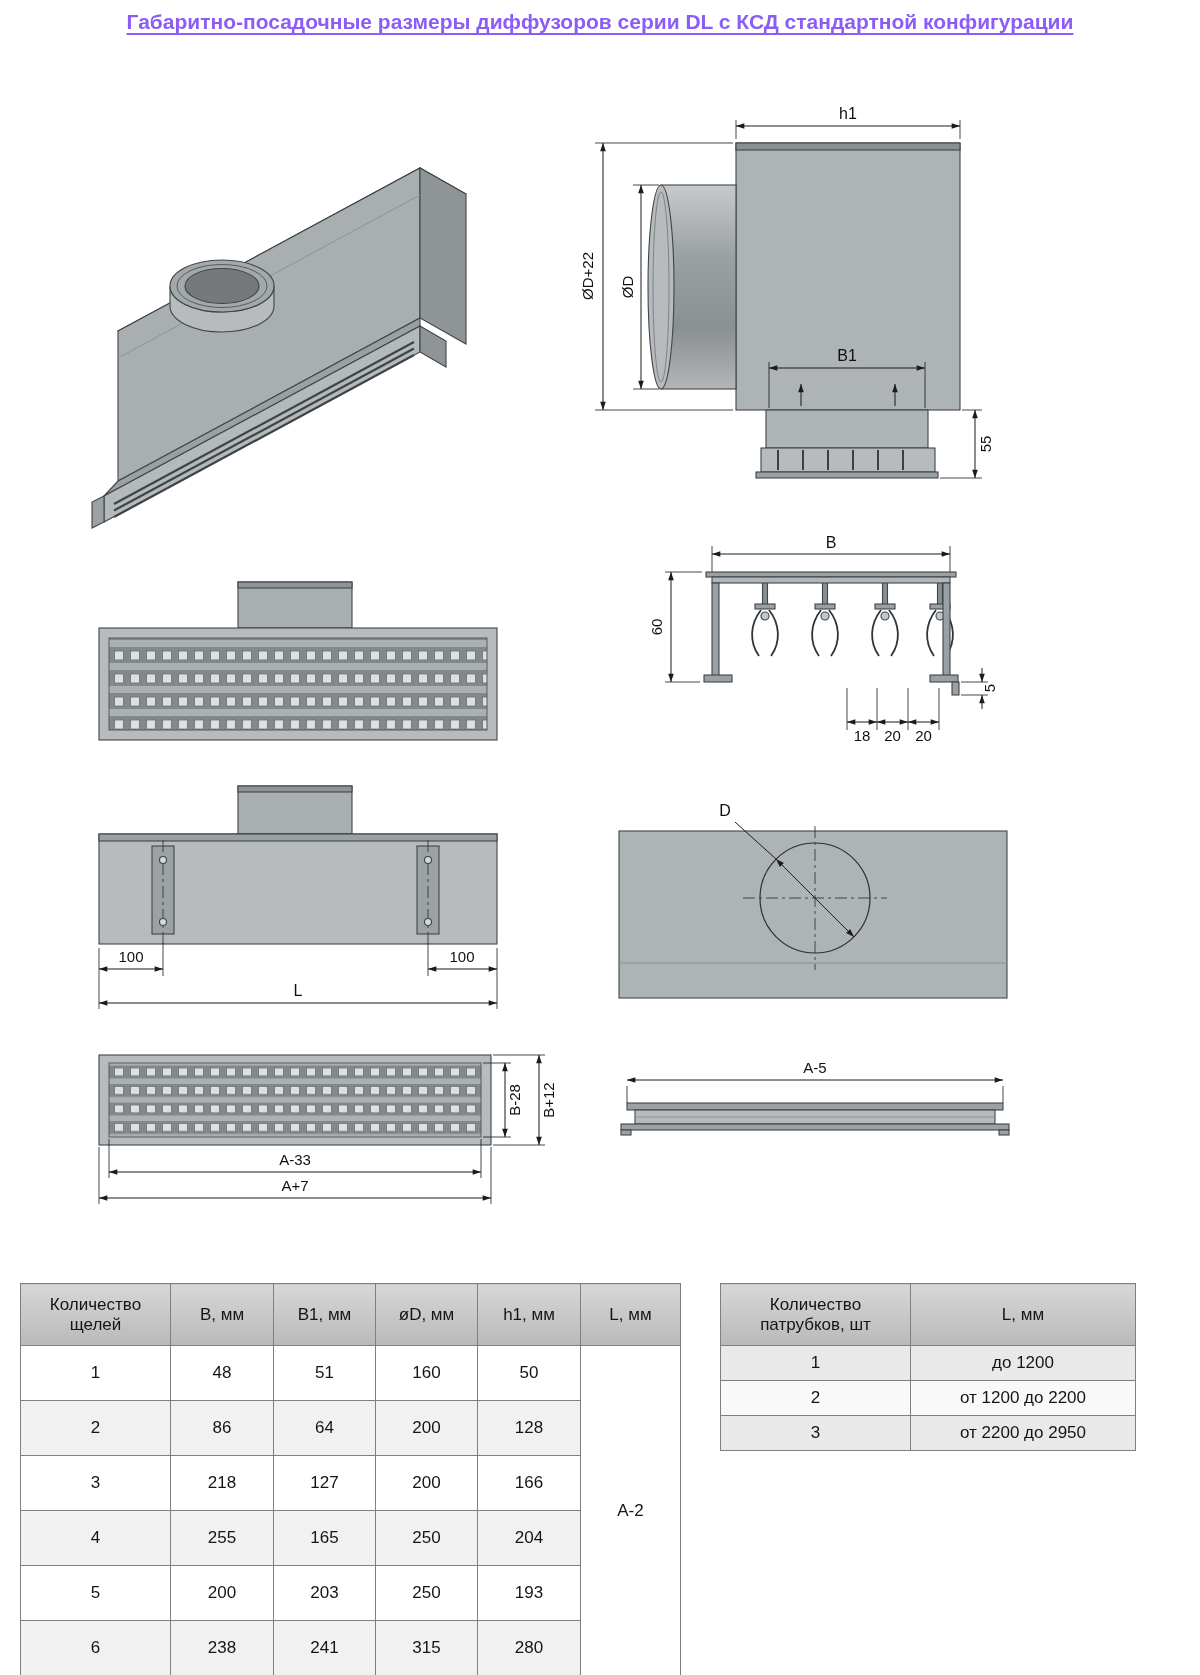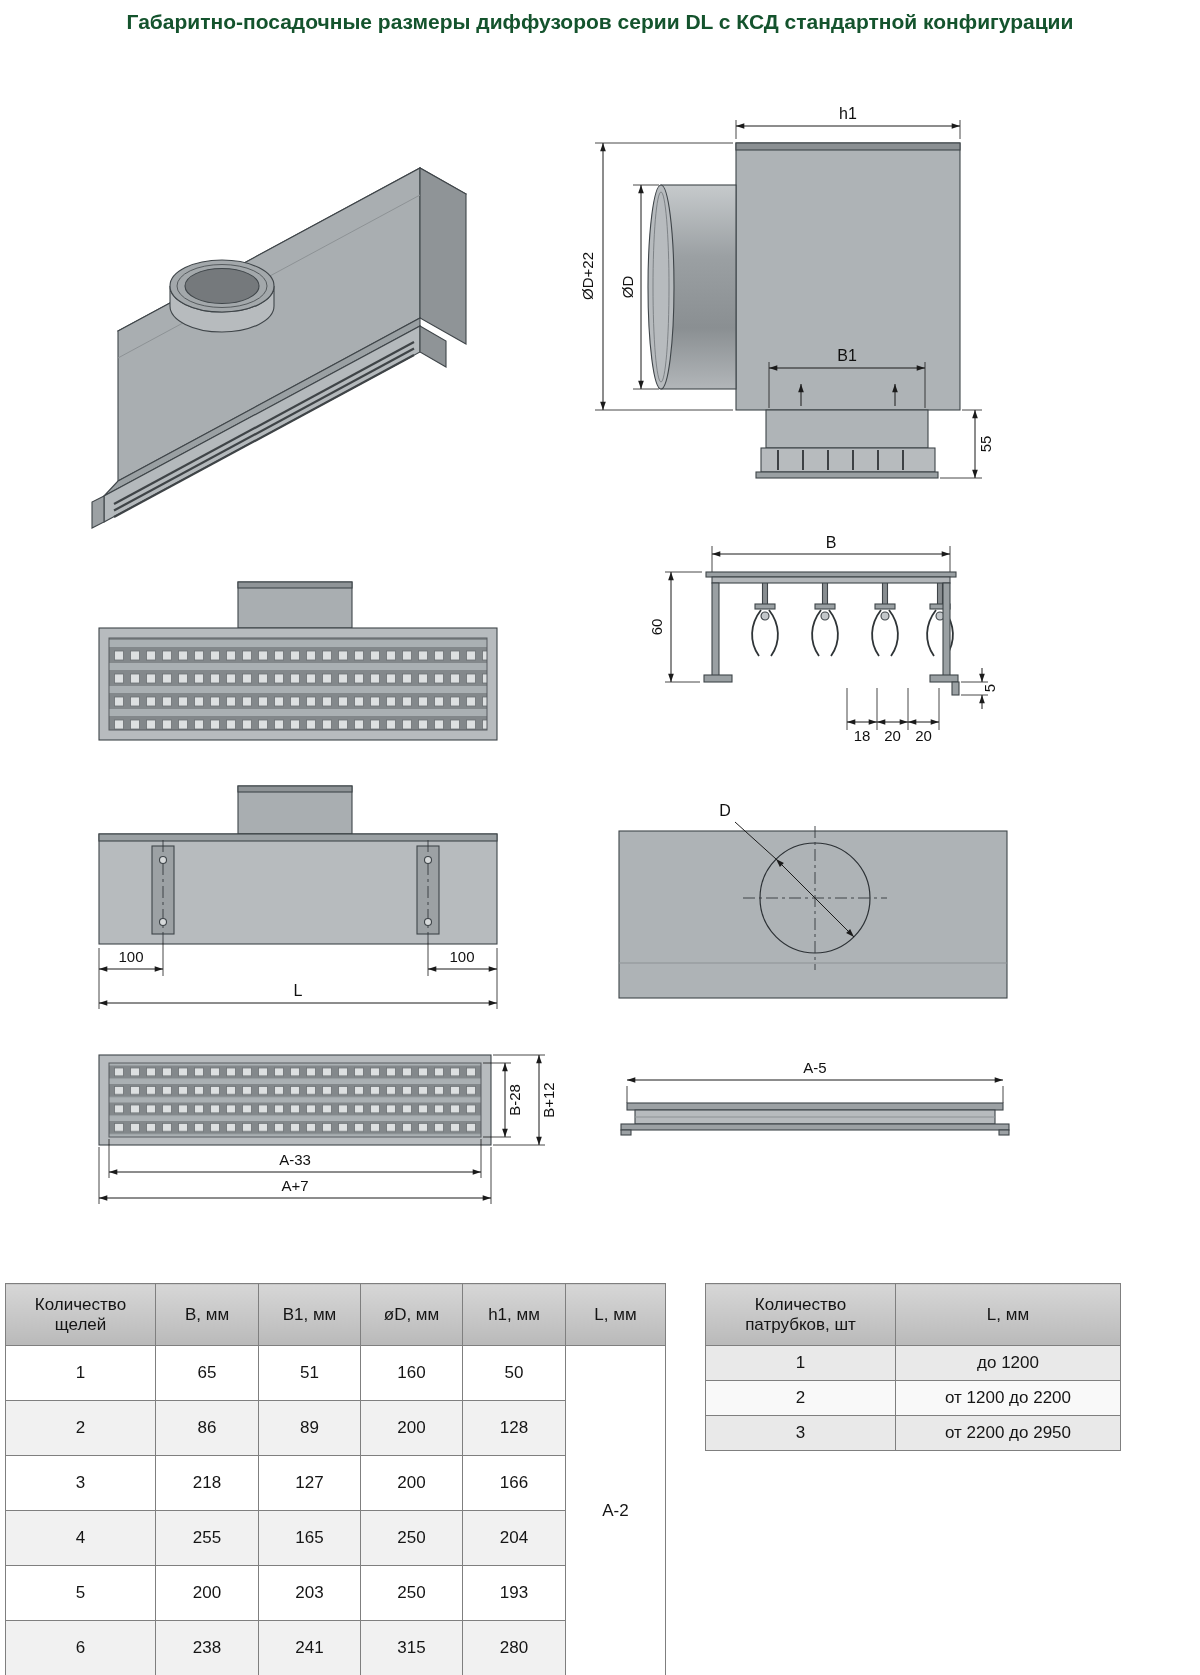--- a/index.html
+++ b/index.html
@@ -1,33 +1,33 @@
 <!DOCTYPE html>
 <html><head>
 <meta charset="utf-8">
 <style>
   html,body{margin:0;padding:0;background:#fff;}
   .page{position:relative;width:1200px;height:1675px;background:#fff;overflow:hidden;
         font-family:"Liberation Sans",sans-serif;color:#1a1a1a;}
   .abs{position:absolute;}
   .title{position:absolute;left:0;top:8px;width:1200px;text-align:center;}
-  .title-line{font-size:21px;font-weight:600;line-height:28px;
-              text-underline-offset:4px;color:#14532d;}
+  .title-line{font-size:21px;font-weight:600;line-height:28px;text-decoration:underline;
+              text-underline-offset:4px;color:#8b5cf6;}
   
   .ps{stroke:#3f4549;stroke-width:1.1;}
   .dl{stroke:#1b1b1b;stroke-width:1;fill:none;}
   .ext{stroke:#1b1b1b;stroke-width:0.8;fill:none;}
   .cl{stroke:#34393c;stroke-width:0.9;fill:none;stroke-dasharray:12 4 3 4;}
   .slot{stroke:#3f4447;stroke-width:2.2;}
   .vane{stroke:#2f3437;stroke-width:1.8;fill:none;}
   .seam{stroke:#8d9295;stroke-width:1;fill:none;}
   text.dt{font-family:"Liberation Sans",sans-serif;font-size:15px;fill:#101010;text-anchor:middle;}
   text.dtl{font-size:16px;}
   
-  .tbl{position:absolute;border-collapse:collapse;table-layout:fixed;font-size:17px;color:#151515;}
+  .tbl{position:absolute;border-collapse:collapse;table-layout:fixed;font-size:17px;color:#151515;margin-left:15px;}
   .tbl th,.tbl td{border:1px solid #7f7f7f;text-align:center;vertical-align:middle;padding:0;}
   .tbl th{background:linear-gradient(#d7d7d7,#b9b9b9);font-weight:normal;white-space:pre-line;height:61px;}
   .t1{left:5px;top:1283px;width:660px;}
   .t1 td{height:54px;background:#ffffff;}
   .t1 tbody tr:nth-child(even) td{background:#f1f1f1;}
   .t2{left:705px;top:1283px;width:415px;}
   .t2 td{height:34px;}
   .t2 tbody tr:nth-child(odd) td{background:#e9e9e9;}
   .t2 tbody tr:nth-child(even) td{background:#f9f9f9;}
 </style>
@@ -339,30 +339,30 @@
         <th>B, мм</th>
         <th>B1, мм</th>
         <th>øD, мм</th>
         <th>h1, мм</th>
         <th>L, мм</th>
       </tr>
     </thead>
     <tbody>
       <tr>
         <td>1</td>
-        <td>65</td>
+        <td>48</td>
         <td>51</td>
         <td>160</td>
         <td>50</td>
         <td rowspan="6">A-2</td>
       </tr>
       <tr>
         <td>2</td>
         <td>86</td>
-        <td>89</td>
+        <td>64</td>
         <td>200</td>
         <td>128</td>
       </tr>
       <tr>
         <td>3</td>
         <td>218</td>
         <td>127</td>
         <td>200</td>
         <td>166</td>
       </tr>

